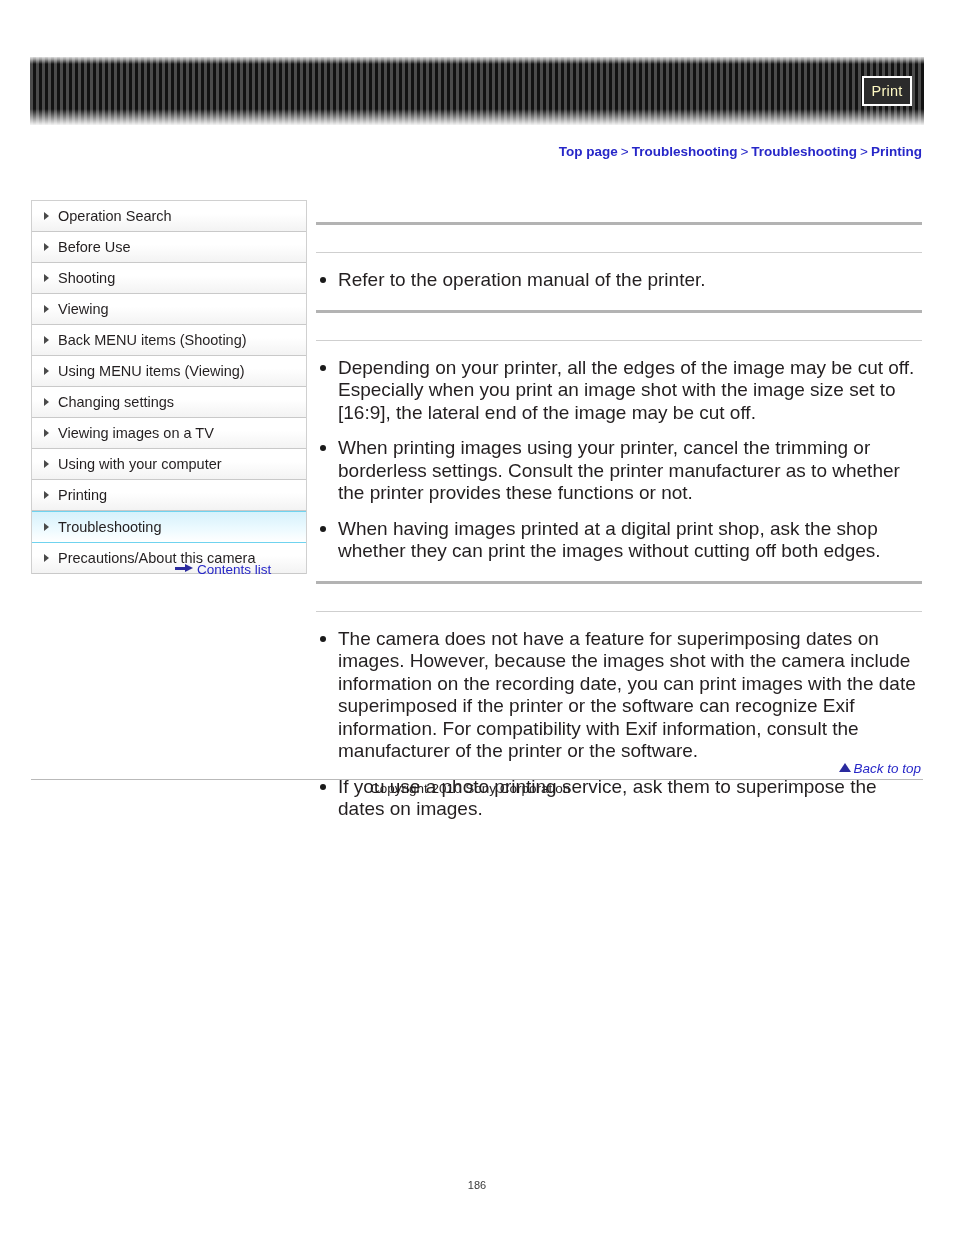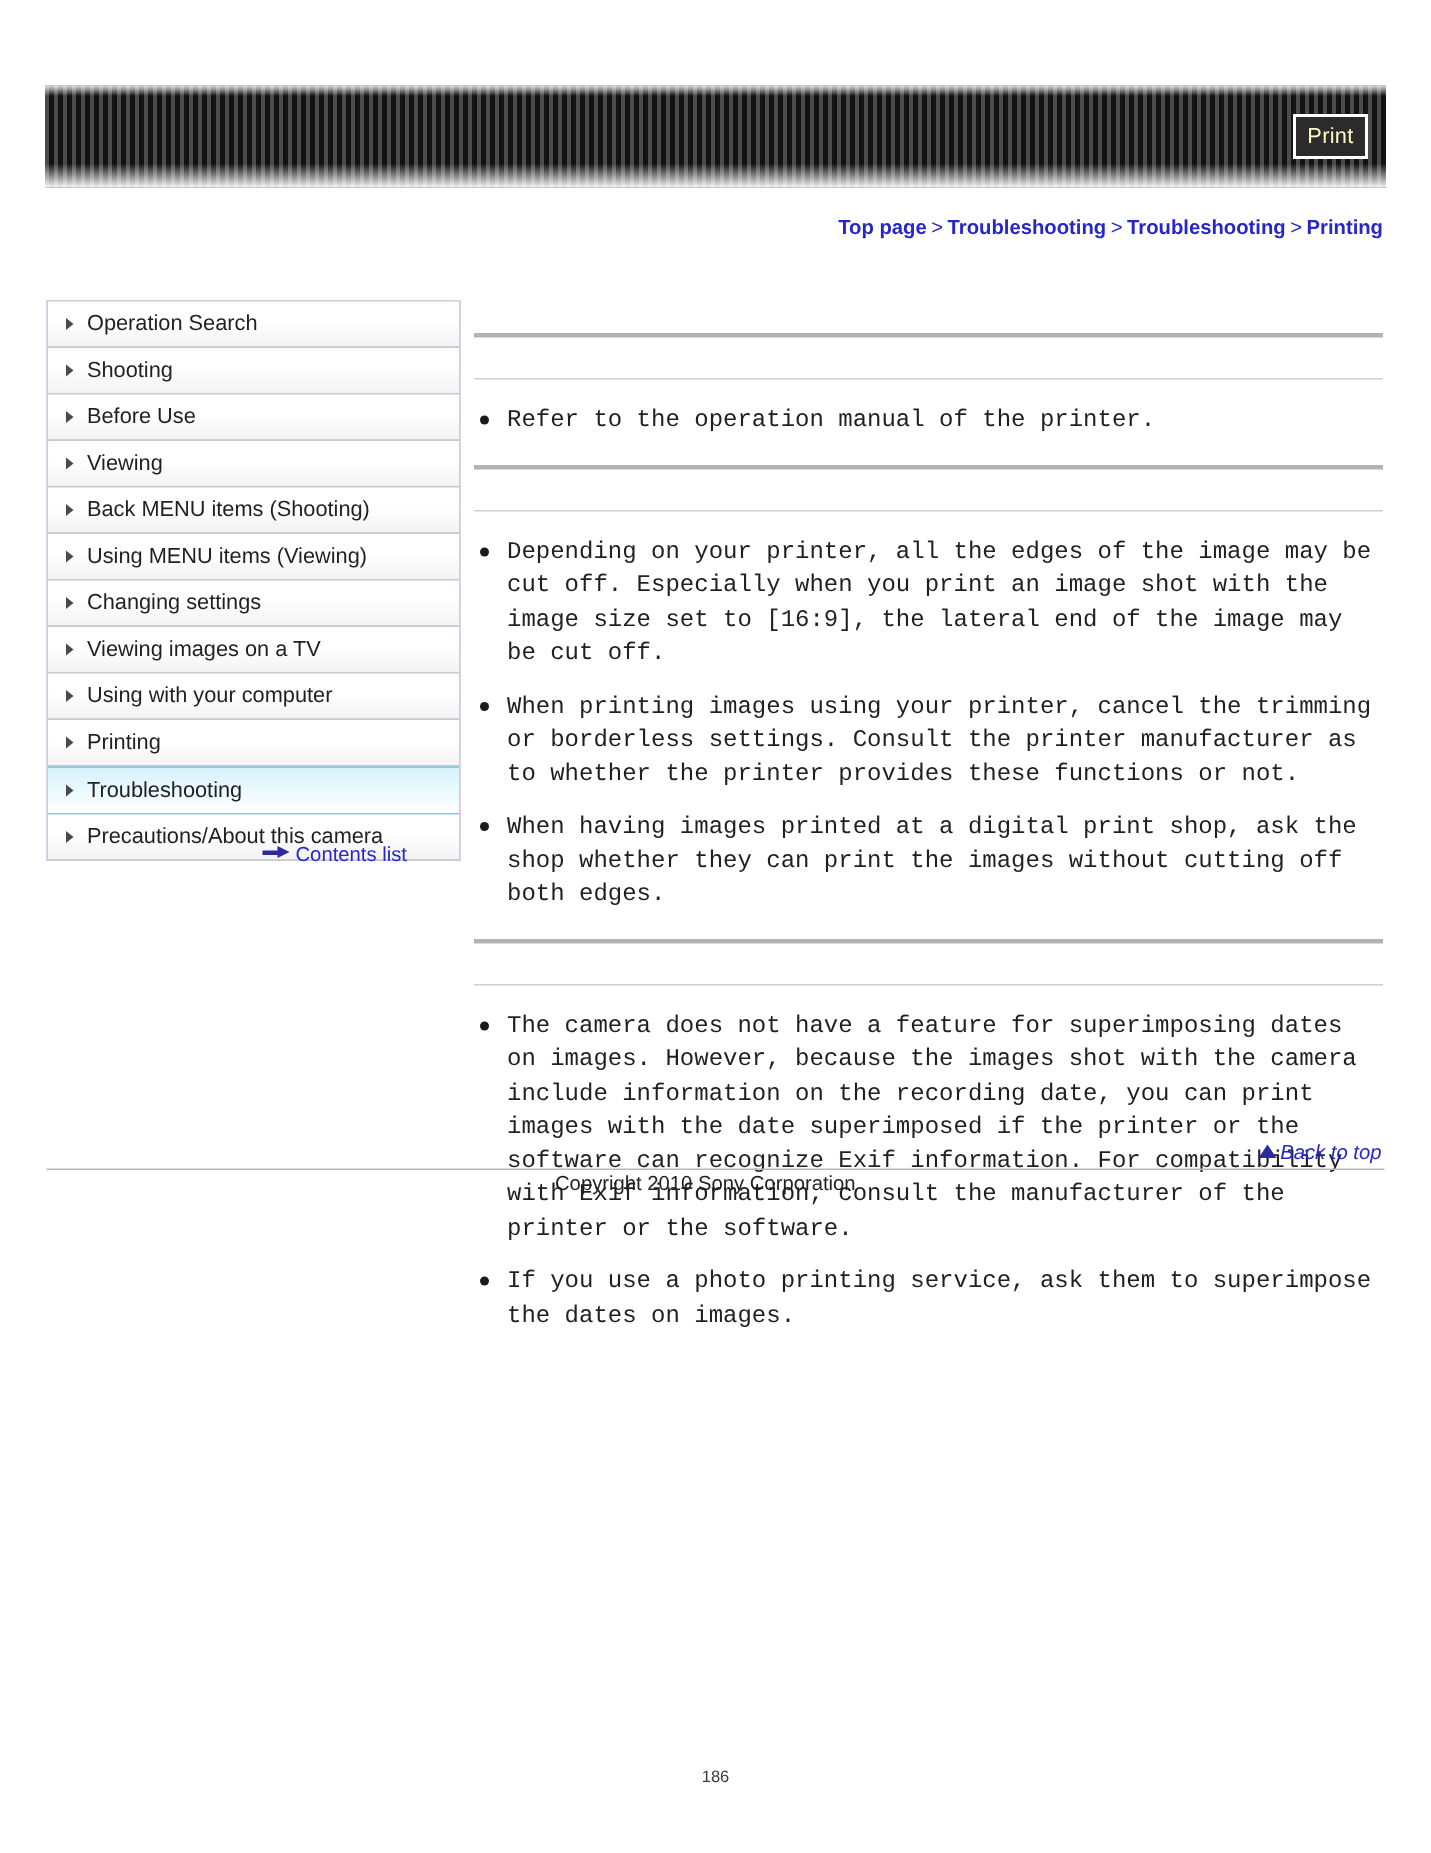--- a/index.html
+++ b/index.html
@@ -181,24 +181,23 @@
   }
   ul.bullets {
     list-style: none;
     margin: 0;
     padding: 0;
   }
   ul.bullets > li {
     position: relative;
     padding-left: 22px;
     margin-bottom: 13px;
-    font-size: 16px;
+    font-size: 19px;
     line-height: 22.5px;
     color: #231f20;
-    font-family: Liberation Mono, monospace;
   }
   ul.bullets > li:last-child { margin-bottom: 0; }
   ul.bullets > li::before {
     content: "";
     position: absolute;
     left: 4px;
     top: 8px;
     width: 6px;
     height: 6px;
     border-radius: 50%;
@@ -267,22 +266,22 @@
 <div class="header-banner">
   <div class="print-button">Print</div>
 </div>
 
 <div class="breadcrumb">
   <a>Top page</a><span class="sep">&gt;</span><a>Troubleshooting</a><span class="sep">&gt;</span><a>Troubleshooting</a><span class="sep">&gt;</span><a>Printing</a>
 </div>
 
 <nav class="sidebar" id="sidebar">
     <div class="side-item"><span class="tri"></span><span>Operation Search</span></div>
+    <div class="side-item"><span class="tri"></span><span>Before Use</span></div>
     <div class="side-item"><span class="tri"></span><span>Shooting</span></div>
-    <div class="side-item"><span class="tri"></span><span>Before Use</span></div>
     <div class="side-item"><span class="tri"></span><span>Viewing</span></div>
     <div class="side-item"><span class="tri"></span><span>Back MENU items (Shooting)</span></div>
     <div class="side-item"><span class="tri"></span><span>Using MENU items (Viewing)</span></div>
     <div class="side-item"><span class="tri"></span><span>Changing settings</span></div>
     <div class="side-item"><span class="tri"></span><span>Viewing images on a TV</span></div>
     <div class="side-item"><span class="tri"></span><span>Using with your computer</span></div>
     <div class="side-item"><span class="tri"></span><span>Printing</span></div>
     <div class="side-item active"><span class="tri"></span><span>Troubleshooting</span></div>
     <div class="side-item"><span class="tri"></span><span>Precautions/About this camera</span></div>
   </nav>

